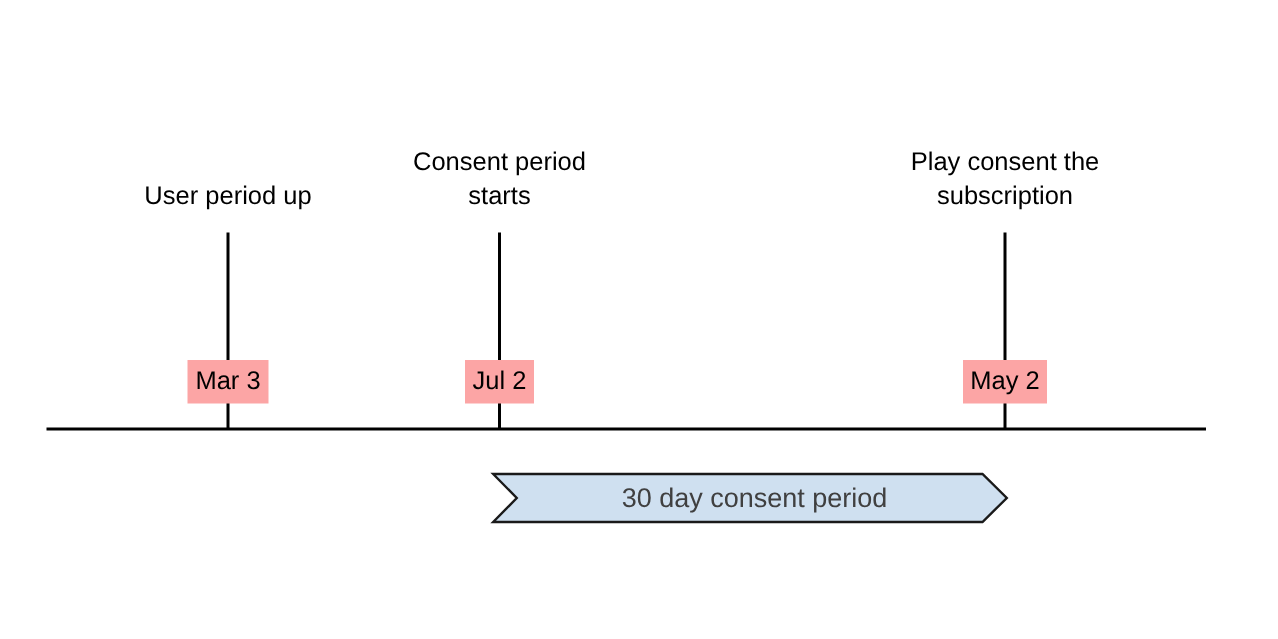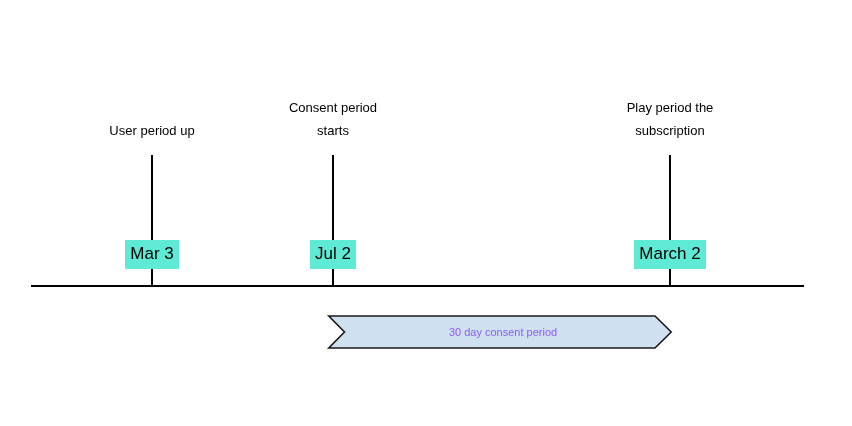--- a/index.html
+++ b/index.html
@@ -49,40 +49,40 @@
     width: 1.5px;
     height: 131px;
     background: #000000;
   }
 
   .event-label {
     position: absolute;
     width: 260px;
     left: -130px;
     text-align: center;
-    font-size: 13px;
+    font-size: 17px;
     line-height: 23px;
     color: #000000;
     white-space: pre-line;
   }
   .event-label.two-line { top: 96px; }
   .event-label.one-line { top: 119px; }
 
   .event-date {
     position: absolute;
     top: 240px;
     left: -90px;
     width: 180px;
     text-align: center;
     font-size: 17px;
     line-height: 26px;
     color: #000000;
   }
   .event-date > span {
-    background: #5eead4;
+    background: #fca5a5;
     padding: 1px 5px 2px 5px;
     display: inline-block;
   }
 
   
   .banner {
     position: absolute;
     left: 328px;
     top: 315px;
     width: 344px;
@@ -96,22 +96,22 @@
   }
   .banner-text {
     position: absolute;
     left: 0;
     top: 0;
     width: 344px;
     height: 34px;
     display: flex;
     align-items: center;
     justify-content: center;
-    font-size: 11px;
-    color: #8b5cf6;
+    font-size: 18px;
+    color: #404040;
     padding-left: 6px;
     box-sizing: border-box;
   }
 </style>
 </head>
 <body>
 
 <div id="timeline-canvas">
 
   <div class="axis-line"></div>
@@ -127,25 +127,25 @@
   <div class="event" style="left:333px">
     <div class="event-label two-line">Consent period
 starts</div>
     <div class="event-tick"></div>
     <div class="event-date">
       <span>Jul 2</span>
     </div>
   </div>
 
   <div class="event" style="left:670px">
-    <div class="event-label two-line">Play period the
+    <div class="event-label two-line">Play consent the
 subscription</div>
     <div class="event-tick"></div>
     <div class="event-date">
-      <span>March 2</span>
+      <span>May 2</span>
     </div>
   </div>
 
   <div class="banner">
     <svg viewBox="0 0 344 34" xmlns="http://www.w3.org/2000/svg">
       <polygon points="0.8,1 327,1 343.2,17 327,33 0.8,33 16.5,17" fill="#cfe0f0" stroke="#1a1a1a" stroke-width="1.6" stroke-linejoin="miter"></polygon>
     </svg>
     <div class="banner-text">30 day consent period</div>
   </div>
 

